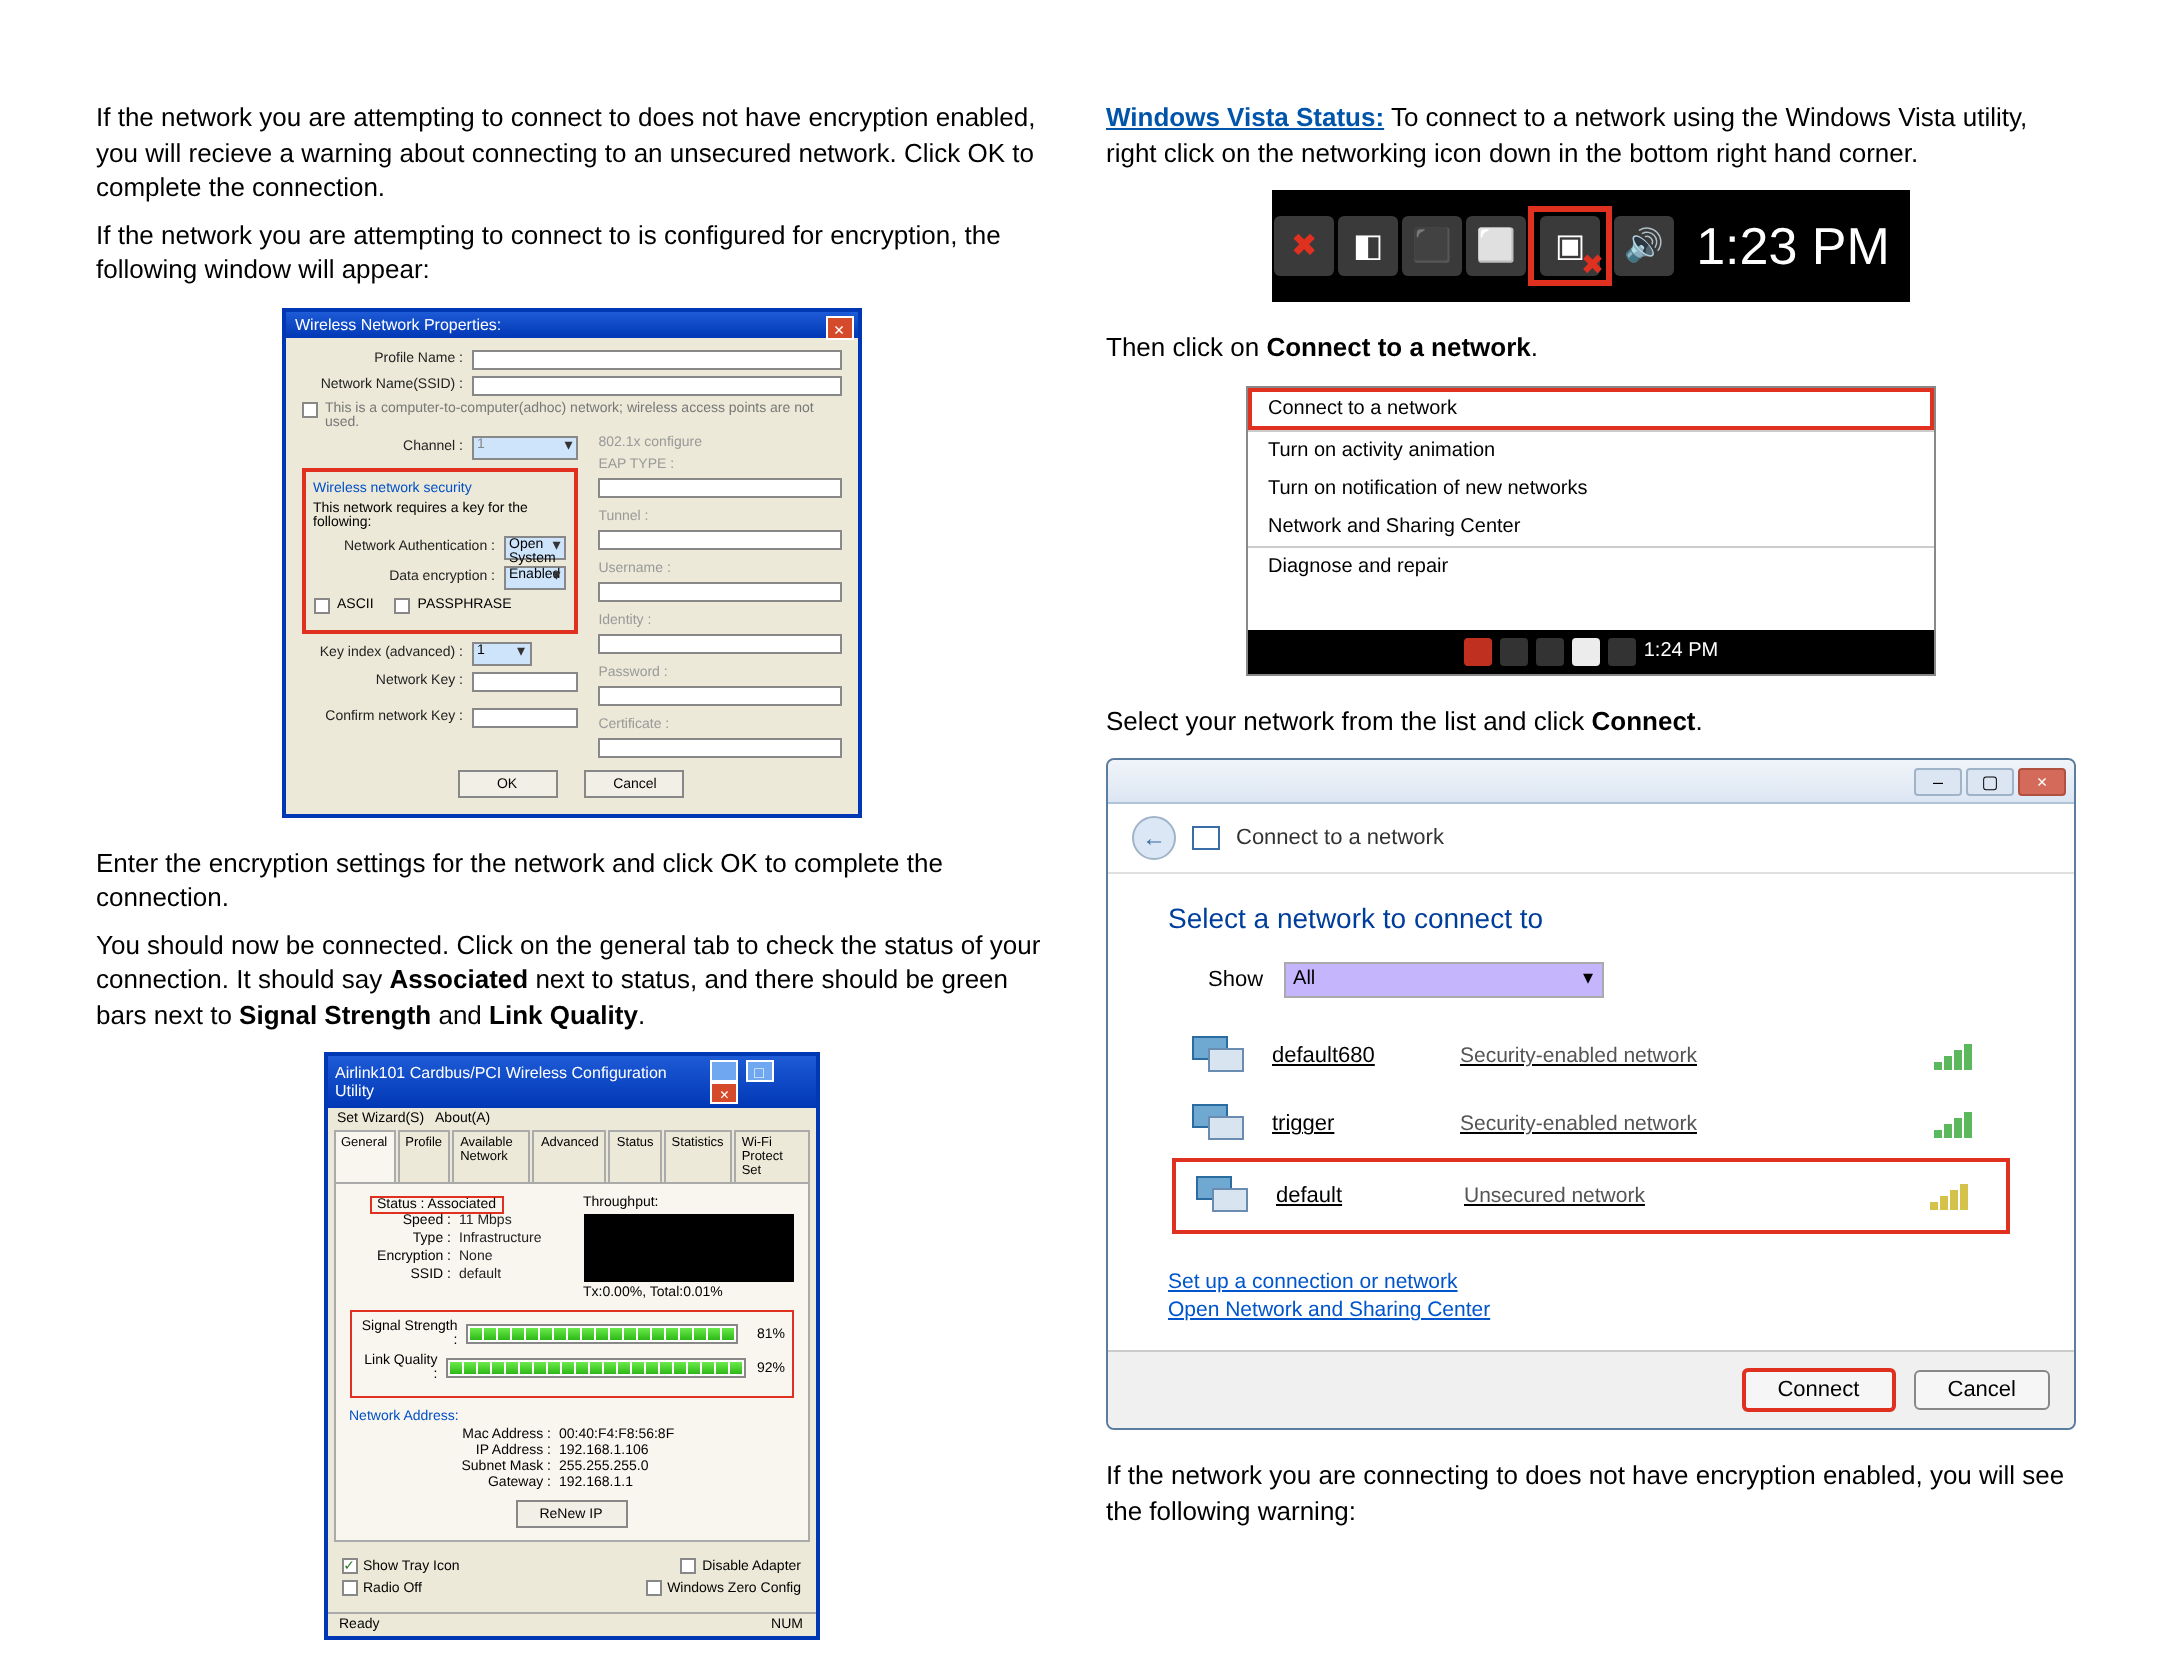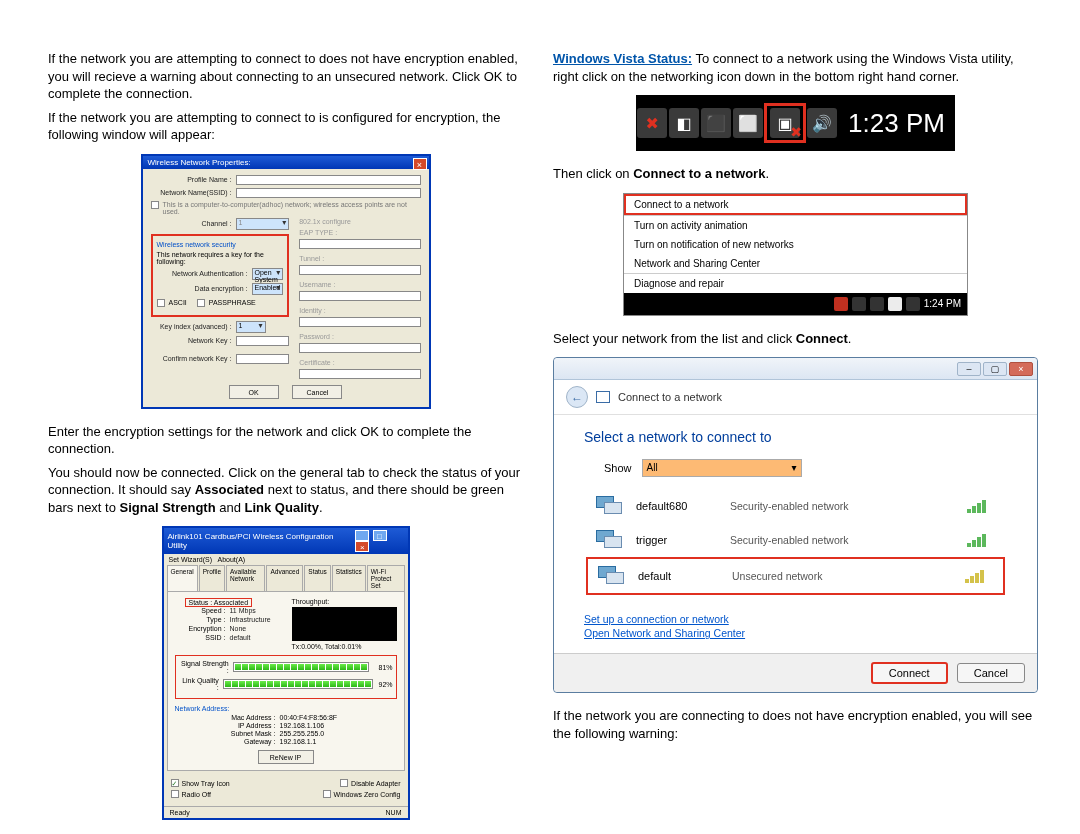--- a/index.html
+++ b/index.html
@@ -121,21 +121,21 @@
 
   .tray2 {
     display: inline-block; background: #fff; border: 1px solid #888;
     width: 345px; text-align: left; font-size: 10px;
   }
   .tray2-first { border: 2px solid #e03020; padding: 3px 8px; background: #fff; }
   .tray2-item { padding: 4px 10px; background: #fff; }
   .tray2-sep { border-top: 1px solid #ccc; }
   .tray2-bot {
     background: #000; height: 22px; color: #fff; font-size: 10px;
-    display: flex; justify-content: flex-end; align-items: center; padding: 0 6px; gap: 4px;
+    display: flex; justify-content: center; align-items: center; padding: 0 6px; gap: 4px; margin-top: 22px;
   }
   .tray2-bot .ic { width: 14px; height: 14px; background: #333; border-radius: 2px; display: inline-block;}
   .tray2-bot .ic.r { background: #c03020; }
   .tray2-bot .ic.w { background: #ececec; }
 
   
   .ctw {
     display: inline-block;
     width: 485px;
     border: 1px solid #5a7da0;
@@ -152,24 +152,24 @@
     padding: 0 4px; gap: 2px;
     border-radius: 4px 4px 0 0; border-bottom: 1px solid #b0c4d9;
   }
   .ctw-wbtn { width: 24px; height: 14px; background: #dce6f3; border: 1px solid #a0b4c9; border-radius: 2px; text-align: center; line-height: 12px; font-size: 9px; }
   .ctw-wbtn.close { background: #d46b5a; color: #fff; border-color: #b05040; }
   .ctw-header { padding: 6px 12px; display: flex; align-items: center; gap: 8px; border-bottom: 1px solid #e0e0e0; font-size: 11px; color: #333;}
   .ctw-back { width: 22px; height: 22px; border-radius: 50%; background: #dbe7f5; border: 1px solid #a0b4c9; display: flex; align-items: center; justify-content: center; color: #3a6ca6; font-size: 12px;}
   .ctw-mon { width: 14px; height: 12px; border: 1px solid #3a6ca6; display: inline-block; position: relative; }
   .ctw-subhead { color: #003e9c; font-size: 14px; padding: 14px 30px 10px; }
   .ctw-show { padding: 4px 50px 8px; display: flex; align-items: center; gap: 10px; font-size: 11px;}
-  .ctw-show-sel { width: 160px; height: 18px; border: 1px solid #aaa; background: #fdba74; position: relative; padding: 0 4px; font-size: 10px; line-height: 16px;}
+  .ctw-show-sel { width: 160px; height: 18px; border: 1px solid #aaa; background: #c4b5fd; position: relative; padding: 0 4px; font-size: 10px; line-height: 16px;}
   .ctw-show-sel::after { content: '▾'; position: absolute; right: 4px; top: 0;}
   .ctw-list { padding: 4px 32px 10px; }
-  .ctw-row { display: flex; align-items: center; padding: 7px 10px; gap: 14px;}
+  .ctw-row { display: flex; align-items: center; padding: 7px 10px; gap: 14px; text-decoration: underline;}
   .ctw-row.sel { border: 2px solid #e03020; }
   .ctw-ico { width: 26px; height: 20px; position: relative;}
   .ctw-ico .sc1 { position: absolute; width: 18px; height: 12px; background: #6fa8d0; border: 1px solid #2a6ca0; top: 0; left: 0;}
   .ctw-ico .sc2 { position: absolute; width: 18px; height: 12px; background: #d8e4f0; border: 1px solid #6a8cb0; top: 6px; left: 8px;}
   .ctw-name { width: 80px; }
   .ctw-sec { flex: 1; color: #555; font-size: 10.5px; }
   .ctw-sig { width: 28px; display: flex; align-items: flex-end; gap: 1px; height: 14px;}
   .ctw-sig i { width: 4px; background: #5cb85c; }
   .ctw-sig i:nth-child(1){height:4px;} .ctw-sig i:nth-child(2){height:7px;}
   .ctw-sig i:nth-child(3){height:10px;} .ctw-sig i:nth-child(4){height:13px;}

